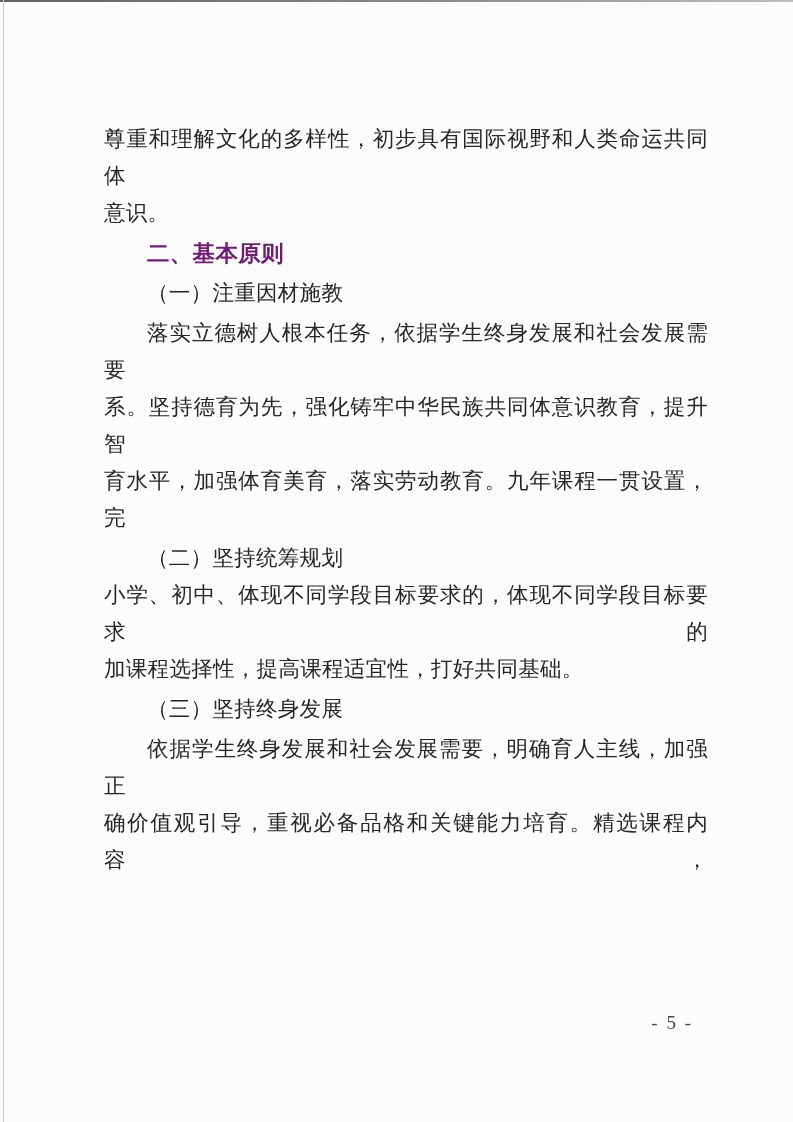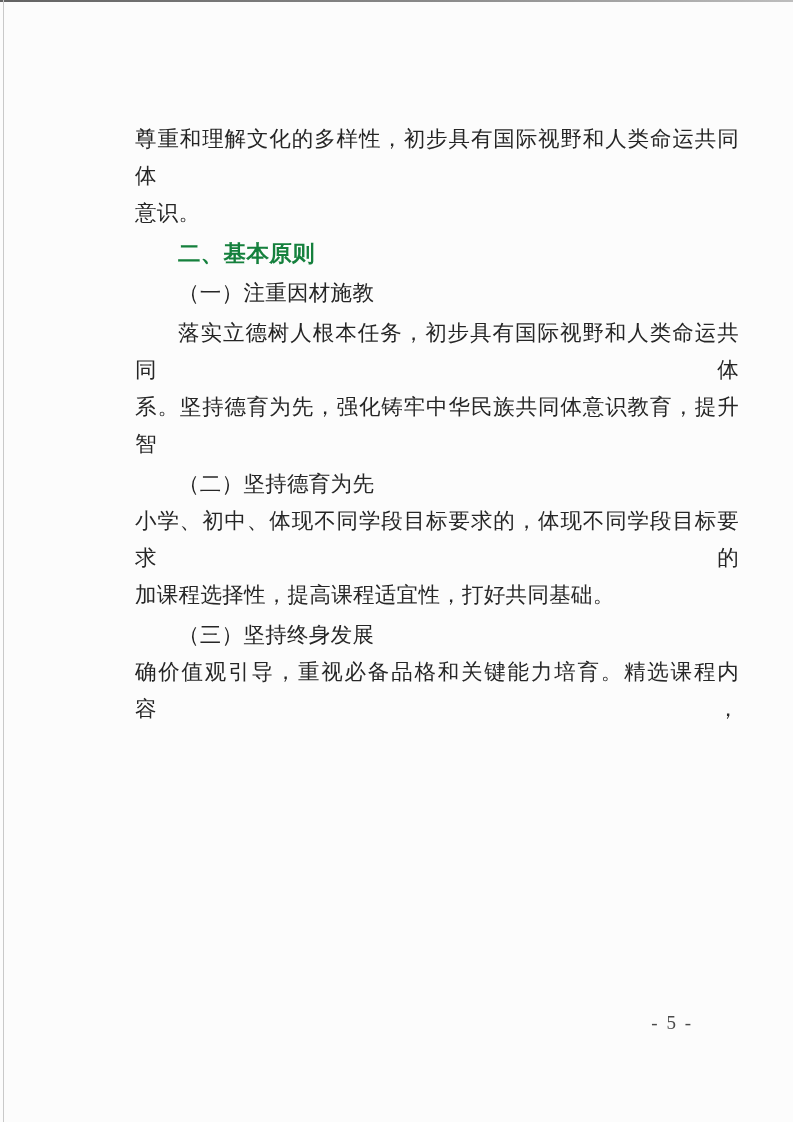--- a/index.html
+++ b/index.html
@@ -36,35 +36,34 @@
     left: 104px;
     width: 604px;
   }
   .line {
     width: 604px;
     line-height: 37px;
     font-size: 21.5px;
     letter-spacing: 0.3px;
     text-align: justify;
     white-space: nowrap;
-    margin-left: 31px;
   }
   .line.just {
     white-space: normal;
     text-align-last: justify;
   }
   .pfirst, .sub, .heading {
     margin-top: 3px;
     text-indent: 43px;
   }
   .heading {
     font-family: "Liberation Sans", "DejaVu Sans", sans-serif;
     font-weight: bold;
     font-size: 22.5px;
-    color: #15803d;
+    color: #701a75;
   }
   .pagenum {
     position: absolute;
     top: 1012px;
     right: 100px;
     font-size: 19px;
     letter-spacing: 2px;
     color: #4a4a4a;
     font-family: "Liberation Serif", "DejaVu Serif", serif;
   }
@@ -77,26 +76,28 @@
   <div class="edge-left"></div>
 
   <div class="content">
 
     <div class="line just">尊重和理解文化的多样性，初步具有国际视野和人类命运共同体</div>
     <div class="line">意识。</div>
 
     <div class="line heading">二、基本原则</div>
 
     <div class="line sub">（一）注重因材施教</div>
-    <div class="line just pfirst">落实立德树人根本任务，初步具有国际视野和人类命运共同体</div>
+    <div class="line just pfirst">落实立德树人根本任务，依据学生终身发展和社会发展需要</div>
     <div class="line just">系。坚持德育为先，强化铸牢中华民族共同体意识教育，提升智</div>
+    <div class="line just">育水平，加强体育美育，落实劳动教育。九年课程一贯设置，完</div>
 
-    <div class="line sub">（二）坚持德育为先</div>
+    <div class="line sub">（二）坚持统筹规划</div>
     <div class="line just">小学、初中、体现不同学段目标要求的，体现不同学段目标要求的</div>
     <div class="line">加课程选择性，提高课程适宜性，打好共同基础。</div>
 
     <div class="line sub">（三）坚持终身发展</div>
+    <div class="line just pfirst">依据学生终身发展和社会发展需要，明确育人主线，加强正</div>
     <div class="line just">确价值观引导，重视必备品格和关键能力培育。精选课程内容，</div>
 
   </div>
 
   <div class="pagenum">- 5 -</div>
 </div>
 
 </body></html>

